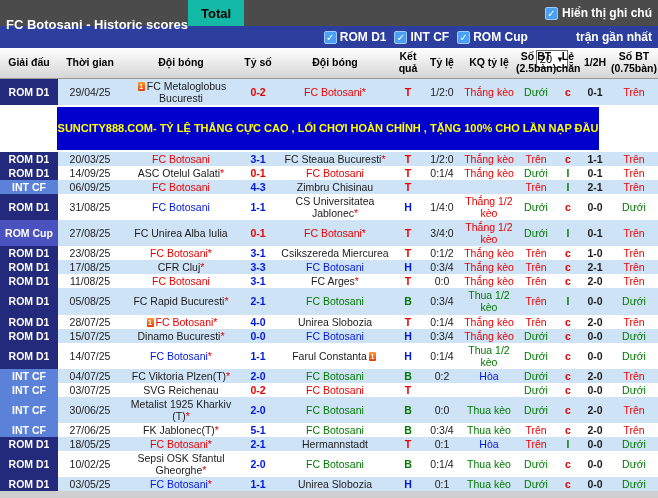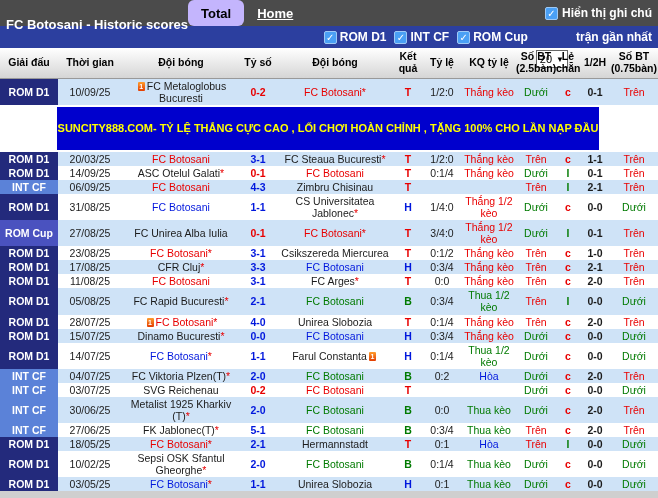--- a/index.html
+++ b/index.html
@@ -2,21 +2,21 @@
 <html><head>
 <meta charset="utf-8">
 <style>
   html,body{margin:0;padding:0;}
   body{width:658px;height:498px;overflow:hidden;background:#cfcfcf;
        font-family:"Liberation Sans","DejaVu Sans",sans-serif;}
   
   .topbar{height:26px;background:#4b4b4b;display:flex;align-items:stretch;color:#fff;}
   .topbar .title{font-size:13px;font-weight:bold;align-self:center;padding:0 0 0 6px;white-space:nowrap;margin-top:23px;}
   .tab{display:flex;align-items:center;padding:0 13px;font-size:13px;font-weight:bold;cursor:pointer;}
-  .tab.active{background:#c4b5fd;color:#000;border-radius:6px;}
+  .tab.active{background:#14b8a6;color:#000;}
   .tab.link{text-decoration:underline;}
   .spacer{flex:1;}
   .note{display:flex;align-items:center;gap:4px;padding-right:6px;font-size:12px;font-weight:bold;}
   .cb{width:13px;height:13px;background:#4aa0f5;border:1px solid #9ec9f5;border-radius:2px;color:#fff;
       font-size:10px;line-height:12px;text-align:center;display:inline-block;font-weight:bold;box-sizing:border-box;}
   
   .filterbar{height:22px;background:#2c3f9f;display:flex;align-items:center;justify-content:flex-end;
              gap:8px;color:#fff;font-size:12px;font-weight:bold;padding-right:6px;}
   .filter{display:flex;align-items:center;gap:3px;cursor:pointer;}
   .selectbox{background:#fff;color:#000;border:1px solid #666;font-size:11px;font-weight:normal;
@@ -47,21 +47,20 @@
   .banner{background:#0000cd;color:#ffff00;font-weight:bold;font-size:11px;text-align:center;
           margin:1px 58px 1px 56px;padding:15px 0;white-space:nowrap;overflow:hidden;cursor:pointer;}
 </style>
 </head>
 <body>
 
 <div class="topbar">
   <span class="title">FC Botosani - Historic scores</span>
   <div style="display:flex;align-items:stretch;" id="tabstrip">
       <span class="tab active">Total</span>
-      <span class="tab link">Home</span>
     </div>
   <div class="spacer"></div>
   <div class="note">
     <span class="cb">✓</span>
     <span>Hiển thị ghi chú</span>
   </div>
 </div>
 
 <div class="filterbar" id="filterbar">
   <span class="filter">
@@ -110,21 +109,21 @@
         <th>KQ tỷ lệ</th>
         <th>Số BT (2.5bàn)</th>
         <th>Lẻ chẵn</th>
         <th>1/2H</th>
         <th>Số BT (0.75bàn)</th>
       </tr>
   </thead>
   <tbody id="tbody">
       <tr class="r-blue">
         <td class="badge romd1">ROM D1</td>
-        <td class="c-black">10/09/25</td>
+        <td class="c-black">29/04/25</td>
         <td class="team c-black"><span class="card-icon">1</span><span>FC Metaloglobus Bucuresti</span></td>
         <td class="bold c-red">0-2</td>
         <td class="team c-red"><span>FC Botosani</span><span class="star">*</span></td>
         <td class="bold c-red">T</td>
         <td class="c-black">1/2:0</td>
         <td class="c-red">Thắng kèo</td>
         <td class="c-green">Dưới</td>
         <td class="bold c-red">c</td>
         <td class="c-black bold">0-1</td>
         <td class="c-red">Trên</td>

